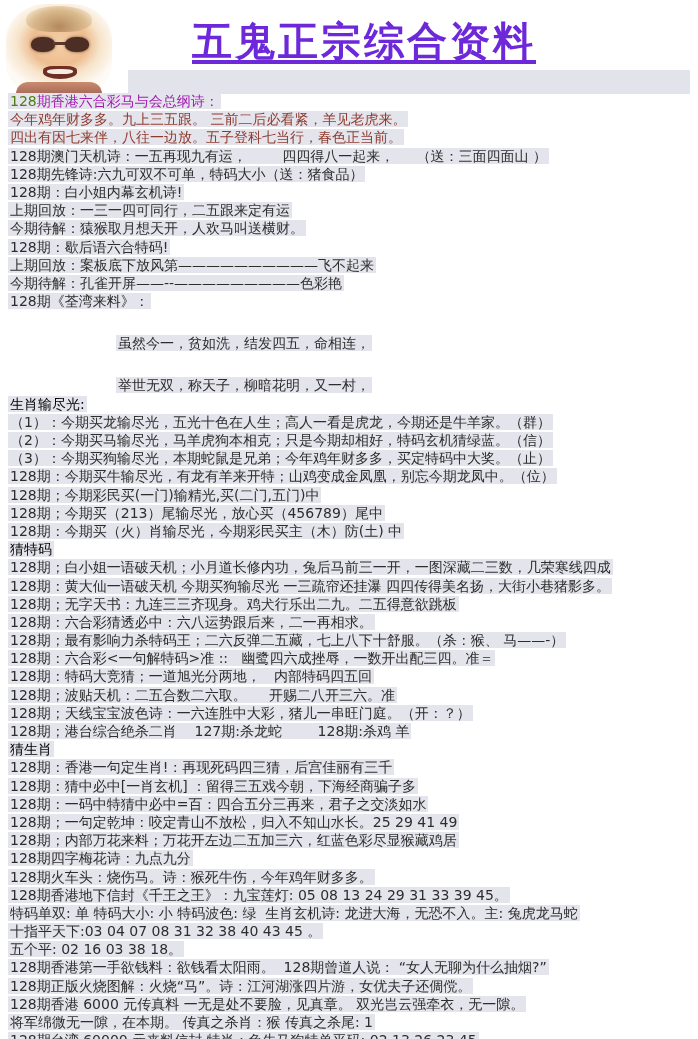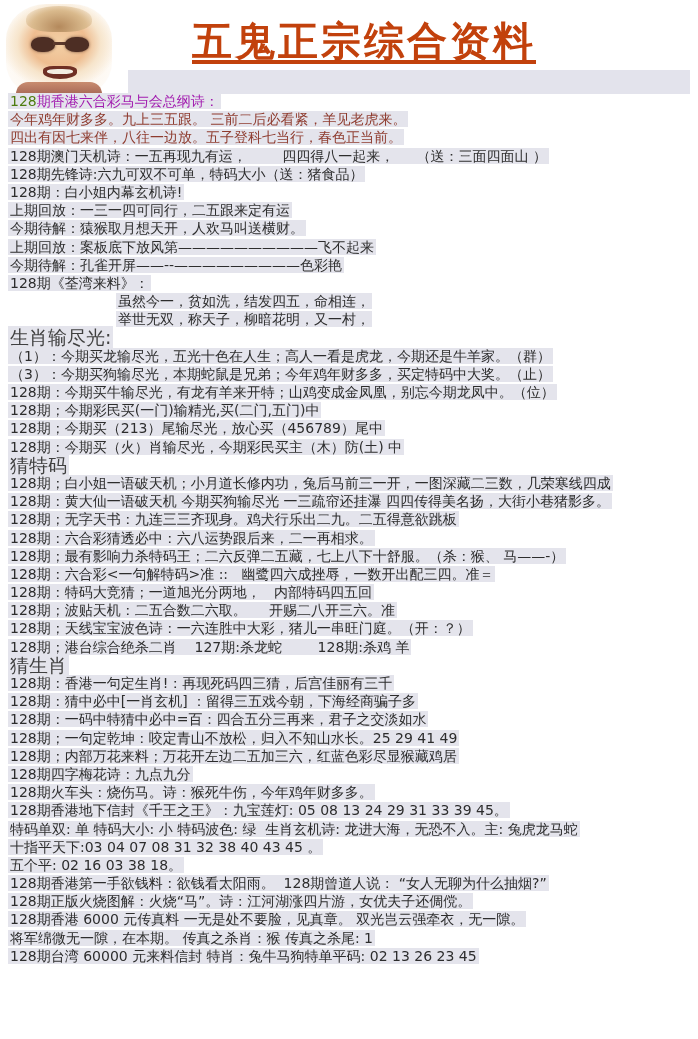--- a/index.html
+++ b/index.html
@@ -66,59 +66,61 @@
   
   .content{position:relative;padding:0 0 0 8px;}
   .line{
     line-height:18.2px;height:18.2px;
     font-size:14px;
     white-space:pre;
   }
   .line .hl{background:#e4e4ec;padding:0 2px;}
   .plain{color:#2d2d2d;}
   .darkred{color:#8e3b2e;}
-  .header-red{color:#404040;font-size:19px;}
-  .indent{padding-left:108px;}
+  .header-red{color:#000000;font-size:14px;}
+  .indent{padding-left:108px;margin-top:24px;}
 </style>
 </head>
 <body>
 
 <div class="header">
   <div class="title-band"></div>
   <div class="portrait">
     <div class="hair"></div>
     <div class="glasses">
       <div class="lens left"></div>
       <div class="bridge"></div>
       <div class="lens right"></div>
     </div>
     <div class="mouth">
       <div class="teeth"></div>
     </div>
     <div class="collar"></div>
   </div>
-  <div class="page-title" style="color: #c2410c; text-decoration: underline;">五鬼正宗综合资料</div>
+  <div class="page-title" style="color: #6d28d9; text-decoration: underline;">五鬼正宗综合资料</div>
 </div>
 
 <div class="content" id="content">
     <div class="line plain"><span class="hl"><span style="color: #4d7c0f;">128</span><span style="color: #a21caf;">期香港六合彩马与会总纲诗：</span></span></div>
     <div class="line darkred"><span class="hl">今年鸡年财多多。九上三五跟。 三前二后必看紧，羊见老虎来。</span></div>
     <div class="line darkred"><span class="hl">四出有因七来伴，八往一边放。五子登科七当行，春色正当前。</span></div>
     <div class="line plain"><span class="hl">128期澳门天机诗：一五再现九有运，        四四得八一起来，     （送：三面四面山 ）</span></div>
     <div class="line plain"><span class="hl">128期先锋诗:六九可双不可单，特码大小（送：猪食品）</span></div>
     <div class="line plain"><span class="hl">128期：白小姐内幕玄机诗!</span></div>
     <div class="line plain"><span class="hl">上期回放：一三一四可同行，二五跟来定有运</span></div>
     <div class="line plain"><span class="hl">今期待解：猿猴取月想天开，人欢马叫送横财。</span></div>
+    <div class="line plain"><span class="hl">128期：歇后语六合特码!</span></div>
     <div class="line plain"><span class="hl">上期回放：案板底下放风第——————————飞不起来</span></div>
     <div class="line plain"><span class="hl">今期待解：孔雀开屏——--—————————色彩艳</span></div>
     <div class="line plain"><span class="hl">128期《荃湾来料》：</span></div>
     <div class="line plain indent"><span class="hl">虽然今一，贫如洗，结发四五，命相连，</span></div>
     <div class="line plain indent"><span class="hl">举世无双，称天子，柳暗花明，又一村，</span></div>
     <div class="line header-red"><span class="hl">生肖输尽光:</span></div>
     <div class="line plain"><span class="hl">（1）：今期买龙输尽光，五光十色在人生；高人一看是虎龙，今期还是牛羊家。（群）</span></div>
+    <div class="line plain"><span class="hl">（2）：今期买马输尽光，马羊虎狗本相克；只是今期却相好，特码玄机猜绿蓝。（信）</span></div>
     <div class="line plain"><span class="hl">（3）：今期买狗输尽光，本期蛇鼠是兄弟；今年鸡年财多多，买定特码中大奖。（止）</span></div>
     <div class="line plain"><span class="hl">128期：今期买牛输尽光，有龙有羊来开特；山鸡变成金凤凰，别忘今期龙凤中。（位）</span></div>
     <div class="line plain"><span class="hl">128期；今期彩民买(一门)输精光,买(二门,五门)中</span></div>
     <div class="line plain"><span class="hl">128期；今期买（213）尾输尽光，放心买（456789）尾中</span></div>
     <div class="line plain"><span class="hl">128期：今期买（火）肖输尽光，今期彩民买主（木）防(土) 中</span></div>
     <div class="line header-red"><span class="hl">猜特码</span></div>
     <div class="line plain"><span class="hl">128期；白小姐一语破天机；小月道长修内功，兔后马前三一开，一图深藏二三数，几荣寒线四成</span></div>
     <div class="line plain"><span class="hl">128期：黄大仙一语破天机 今期买狗输尽光 一三疏帘还挂瀑 四四传得美名扬，大街小巷猪影多。</span></div>
     <div class="line plain"><span class="hl">128期；无字天书：九连三三齐现身。鸡犬行乐出二九。二五得意欲跳板</span></div>
     <div class="line plain"><span class="hl">128期：六合彩猜透必中：六八运势跟后来，二一再相求。</span></div>

